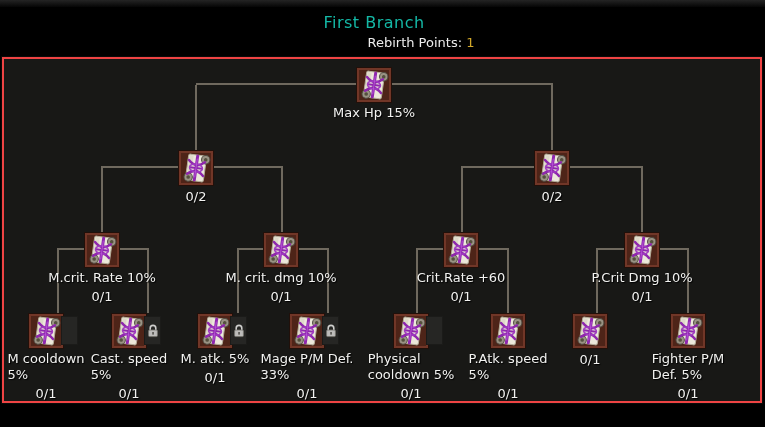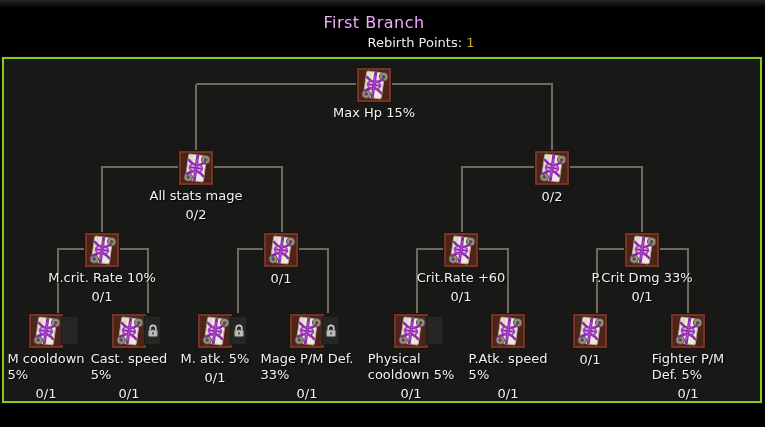--- a/index.html
+++ b/index.html
@@ -3,32 +3,32 @@
 <meta charset="utf-8">
 <style>
   html,body{margin:0;padding:0;background:#000;width:765px;height:427px;overflow:hidden;
     font-family:"DejaVu Sans","Liberation Sans",sans-serif;-webkit-font-smoothing:antialiased;}
   .stage{position:relative;width:765px;height:427px;background:#000;}
   .topbar{position:absolute;left:0;top:0;width:765px;height:7px;
     background:linear-gradient(#242424,#050505);}
   
   .header{position:absolute;left:0;top:0;width:765px;height:57px;}
   .title{position:absolute;left:0;top:13px;width:748px;text-align:center;
-    font-size:16px;color:#f0abfc;letter-spacing:.5px;text-shadow:1px 1px 1px #000;}
+    font-size:16px;color:#14b8a6;letter-spacing:.5px;text-shadow:1px 1px 1px #000;}
   .points-line{position:absolute;left:0;top:35px;width:748px;text-align:center;
     font-size:13px;color:#ededed;text-shadow:1px 1px 1px #000;padding-left:47px;}
   .points-line .val{color:#d2a82a;}
   .reset-btn{position:absolute;left:528px;top:22px;width:144px;height:23px;
     background:linear-gradient(#5a5445 0%,#2b271f 45%,#14110c 100%);
     border:1px solid #060605;border-radius:3px;box-shadow:inset 0 1px 0 #6d6656, 0 0 0 1px #1c1a16;
     color:#f0f0ee;font-size:14px;text-align:center;line-height:21px;cursor:pointer;
     text-shadow:1px 1px 1px #000;font-family:"DejaVu Sans","Liberation Sans",sans-serif;}
   
   .panel{position:absolute;left:2px;top:57px;width:756px;height:342px;
-    background:#181816;border:2px solid #84cc16;box-shadow:0 0 0 1px #0a0a09;overflow:hidden;}
+    background:#181816;border:2px solid #ef4444;box-shadow:0 0 0 1px #0a0a09;overflow:hidden;}
   .panel-inner{position:absolute;left:0;top:0;width:756px;height:342px;}
   
   .hline,.vline{position:absolute;background:#6f695e;z-index:1;}
   .hline{height:2px;} .vline{width:2px;}
   
   .node{position:absolute;width:120px;text-align:center;z-index:2;cursor:pointer;}
   .icon-row{position:relative;width:36px;height:36px;margin:0 auto;}
   .scroll-svg{display:block;width:36px;height:36px;}
   .slot{position:absolute;left:54%;margin-left:14px;top:3px;width:17px;height:29px;
     background:#262624;box-shadow:inset 0 0 0 1px #1b1b19;display:flex;align-items:center;justify-content:center;}
@@ -114,21 +114,20 @@
           </div>
         <div class="label"><span>Max Hp 15%</span></div>
       </div>
 
       <div class="node" style="left:132px;top:91px">
         <div class="icon-row">
             <svg class="scroll-svg">
               <use href="#scroll"></use>
             </svg>
           </div>
-        <div class="label"><span>All stats mage</span></div>
         <div class="points">0/2</div>
       </div>
       <div class="node" style="left:488px;top:91px">
         <div class="icon-row">
             <svg class="scroll-svg">
               <use href="#scroll"></use>
             </svg>
           </div>
         <div class="points">0/2</div>
       </div>
@@ -141,38 +140,39 @@
           </div>
         <div class="label"><span>M.crit. Rate 10%</span></div>
         <div class="points">0/1</div>
       </div>
       <div class="node" style="left:217px;top:173px">
         <div class="icon-row">
             <svg class="scroll-svg">
               <use href="#scroll"></use>
             </svg>
           </div>
+        <div class="label"><span>M. crit. dmg 10%</span></div>
         <div class="points">0/1</div>
       </div>
       <div class="node" style="left:397px;top:173px">
         <div class="icon-row">
             <svg class="scroll-svg">
               <use href="#scroll"></use>
             </svg>
           </div>
         <div class="label"><span>Crit.Rate +60</span></div>
         <div class="points">0/1</div>
       </div>
       <div class="node" style="left:578px;top:173px">
         <div class="icon-row">
             <svg class="scroll-svg">
               <use href="#scroll"></use>
             </svg>
           </div>
-        <div class="label"><span>P.Crit Dmg 33%</span></div>
+        <div class="label"><span>P.Crit Dmg 10%</span></div>
         <div class="points">0/1</div>
       </div>
 
       <div class="node" style="left:-18px;top:254px">
         <div class="icon-row">
             <svg class="scroll-svg">
               <use href="#scroll"></use>
             </svg>
           <span class="slot"></span>
           </div>

